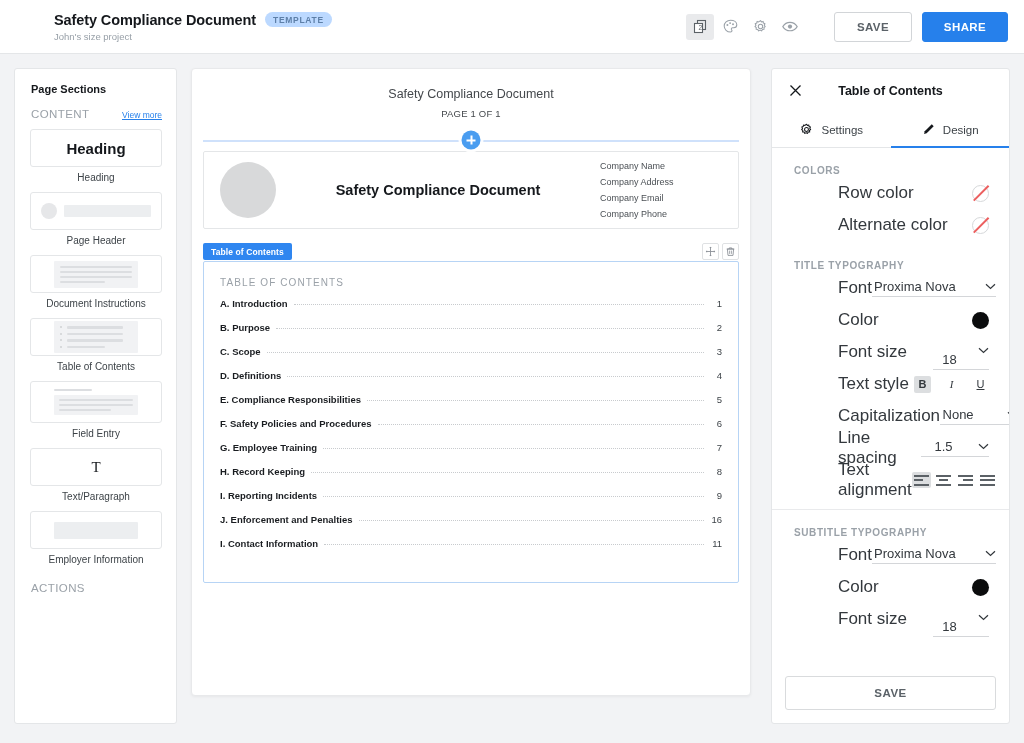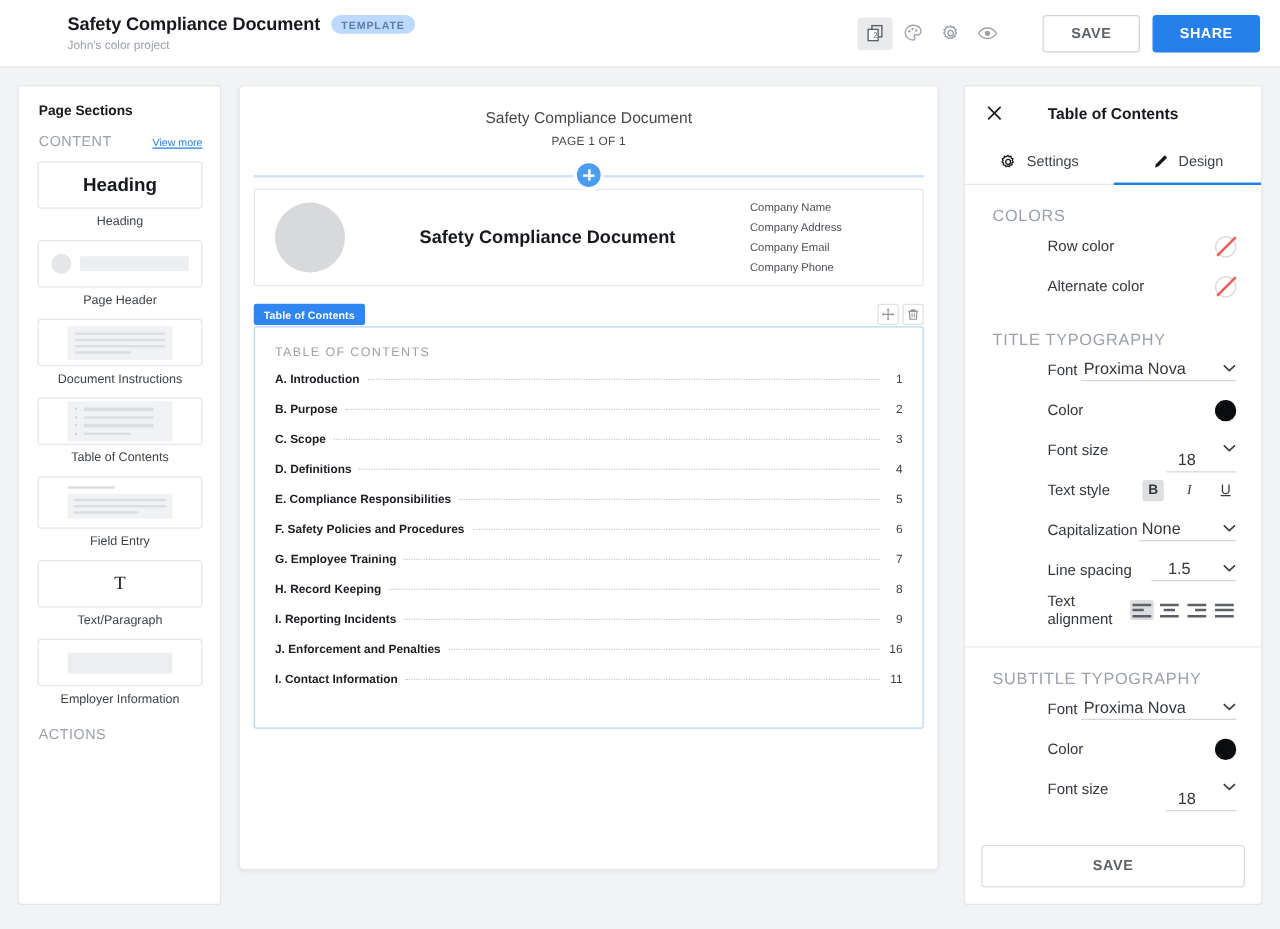--- a/index.html
+++ b/index.html
@@ -153,26 +153,26 @@
   .rp-title { width: 100%; text-align: center; font-size: 12.5px; font-weight: bold; color: #15181c; }
   .rp-tabs { display: flex; height: 36px; border-bottom: 1px solid #e4e6e8; }
   .rp-tab {
     flex: 1; display: flex; align-items: center; justify-content: center; gap: 7px;
     font-size: 11.5px; color: #3d4348; cursor: pointer; position: relative;
   }
   .rp-tab.active::after {
     content: ""; position: absolute; left: 0; right: 0; bottom: -1px; height: 2.5px; background: #2680eb;
   }
   .rp-section-label {
-    font-size: 13px; color: #9aa1a8; letter-spacing: 0.6px; margin: 17px 0 0 22px;
+    font-size: 10px; color: #9aa1a8; letter-spacing: 0.6px; margin: 17px 0 0 22px; font-weight: bold;
   }
   .rp-row {
     display: flex; align-items: center; height: 30px; margin: 2px 20px 0 22px;
   }
-  .rp-row-label { font-size: 12px; color: #33383d; padding-left: 44px; }
+  .rp-row-label { font-size: 17px; color: #33383d; padding-left: 44px; }
   .rp-row-ctrl { margin-left: auto; display: flex; align-items: center; }
 
   .noclr {
     width: 17px; height: 17px; border-radius: 50%; border: 1px solid #d6d8da; position: relative; cursor: pointer;
   }
   .noclr::after {
     content: ""; position: absolute; left: 50%; top: 50%;
     width: 21px; height: 1.5px; background: #ec5f5f;
     transform: translate(-50%,-50%) rotate(-45deg);
   }
@@ -227,21 +227,21 @@
 <body>
 
 <div class="app">
 
   <div class="topbar">
     <div class="brand-block">
       <div class="brand-row">
         <span class="doc-title">Safety Compliance Document</span>
         <span class="template-badge">TEMPLATE</span>
       </div>
-      <div class="doc-sub">John's color project</div>
+      <div class="doc-sub">John's size project</div>
     </div>
 
     <div class="topbar-right">
       <div class="icon-btn active">
         <svg width="17" height="17" viewBox="0 0 17 17">
           <rect x="5.5" y="2.5" width="8" height="9" fill="none" stroke="#5b6166" stroke-width="1.1"></rect>
           <rect x="2.5" y="5.5" width="8" height="9" fill="#fff" stroke="#5b6166" stroke-width="1.1"></rect>
           <text x="6.5" y="12.2" font-size="6.5" font-family="Liberation Sans, sans-serif" fill="#5b6166">2</text>
         </svg>
       </div>

